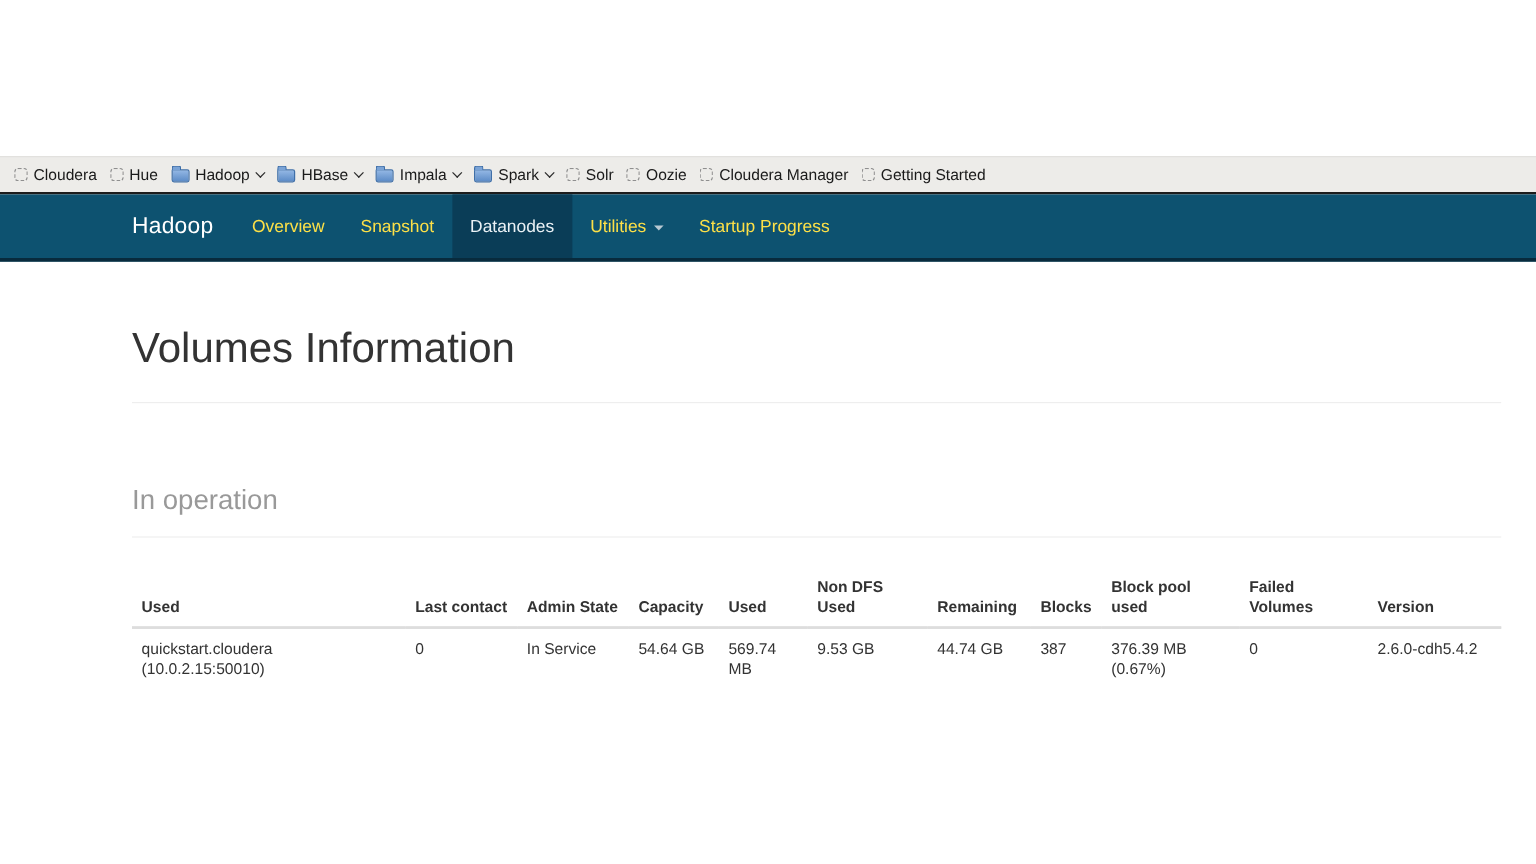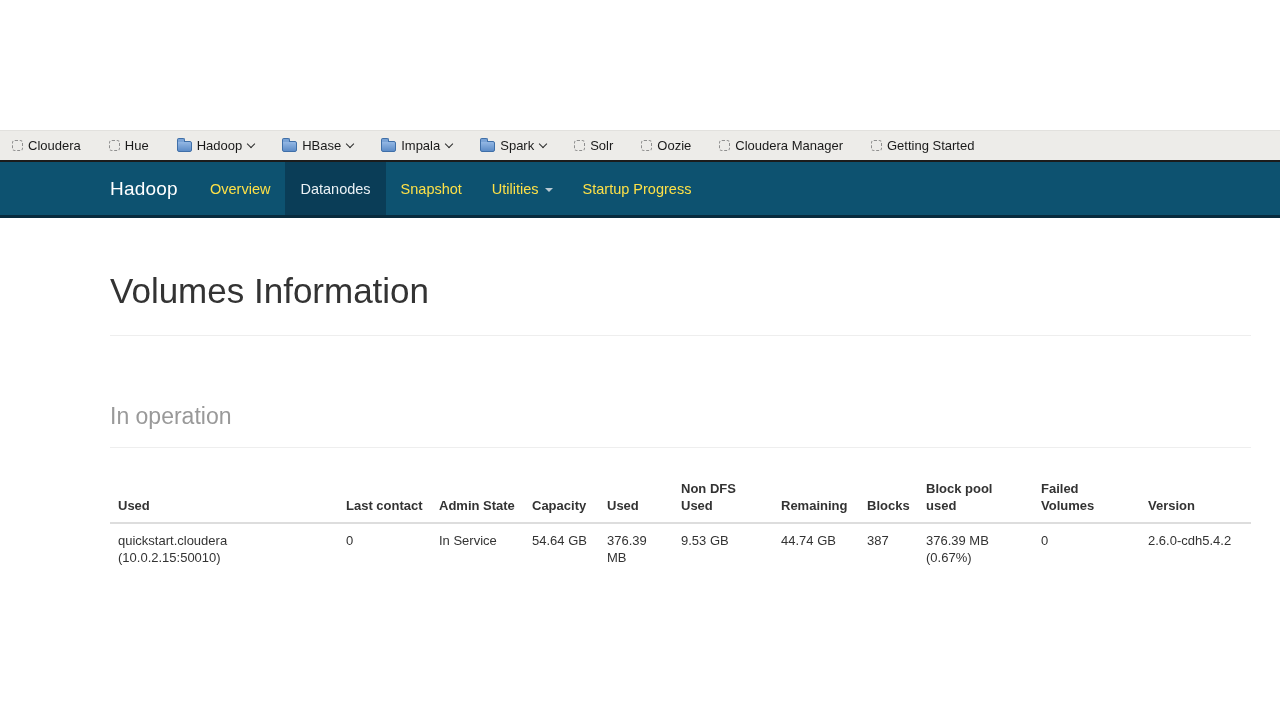--- a/index.html
+++ b/index.html
@@ -20,21 +20,21 @@
 
   .bookmarks-bar{
     height:32px;
     background:#edece9;
     border-top:1px solid #e2e1de;
     border-bottom:2px solid #1c1c1c;
     display:flex;align-items:center;
     padding-left:12px;
     font-size:13px;color:#1a1a1a;
   }
-  .bm-items{display:flex;align-items:flex-end;gap:28px;height:100%}
+  .bm-items{display:flex;align-items:flex-end;gap:11px;height:100%}
   .bm-item{display:flex;align-items:center;gap:5px;height:100%;cursor:default;white-space:nowrap}
   .favicon{
     width:11px;height:11px;flex:0 0 auto;
     border:1px dashed #8f8f8f;border-radius:3px;background:transparent;
   }
   .folder-icon{
     position:relative;width:15px;height:11px;flex:0 0 auto;margin-top:2px;
     background:linear-gradient(#93b7e4,#5d8cc7);
     border:1px solid #3f6fa8;border-radius:1px 2px 2px 2px;
   }
@@ -163,25 +163,25 @@
     </div>
 </div>
 
 <div class="navbar">
   <div class="navbar-inner">
     <span class="brand">Hadoop</span>
     <nav class="nav-items" id="nav-items">
         <a class="nav-item">
           <span>Overview</span>
         </a>
+        <a class="nav-item">
+          <span>Snapshot</span>
+        </a>
         <a class="nav-item active">
           <span>Datanodes</span>
-        </a>
-        <a class="nav-item">
-          <span>Snapshot</span>
         </a>
         <a class="nav-item">
           <span>Utilities</span>
           <span class="caret"></span>
         </a>
         <a class="nav-item">
           <span>Startup Progress</span>
         </a>
       </nav>
   </div>
@@ -222,21 +222,21 @@
           <th>Failed Volumes</th>
           <th>Version</th>
         </tr>
     </thead>
     <tbody id="tbody">
         <tr>
           <td>quickstart.cloudera (10.0.2.15:50010)</td>
           <td>0</td>
           <td>In Service</td>
           <td>54.64 GB</td>
-          <td>376.39 MB</td>
+          <td>569.74 MB</td>
           <td>9.53 GB</td>
           <td>44.74 GB</td>
           <td>387</td>
           <td>376.39 MB (0.67%)</td>
           <td>0</td>
           <td>2.6.0-cdh5.4.2</td>
         </tr>
       </tbody>
   </table>
 </div>

